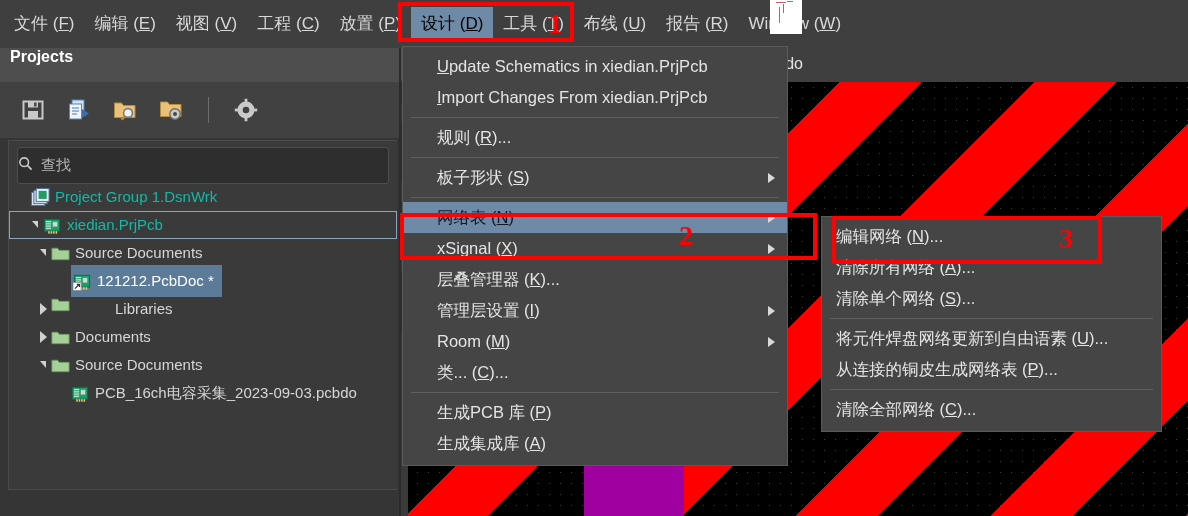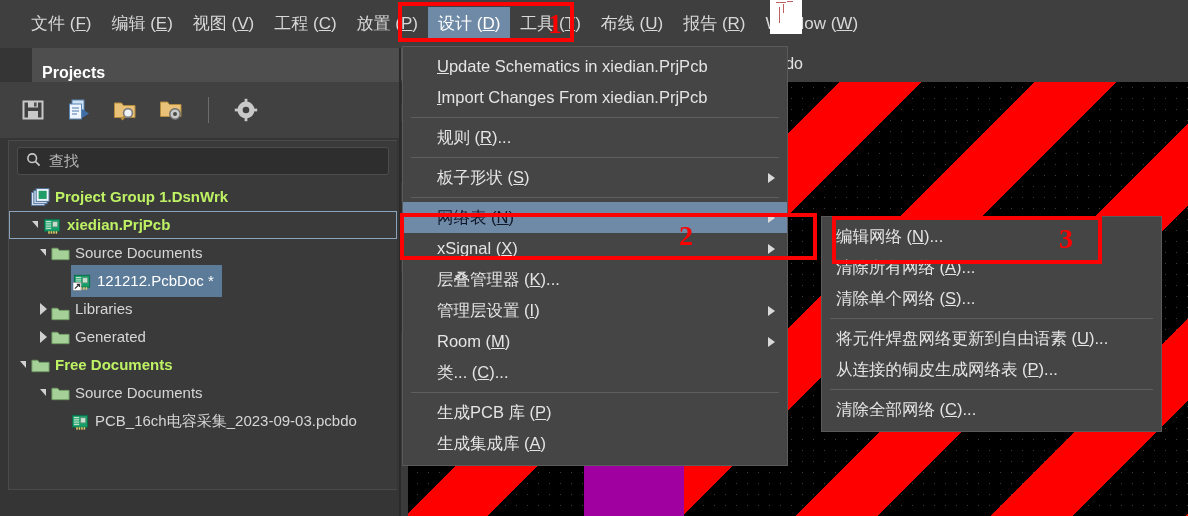--- a/index.html
+++ b/index.html
@@ -14,55 +14,54 @@
     width: 1188px; height: 516px;
     overflow: hidden;
   }
 
   
   .menubar {
     position: absolute; left: 0; top: 0;
     width: 1188px; height: 48px;
     background: #3f3f3f;
     display: flex; align-items: center;
-    padding-left: 21px;
+    padding-left: 4px;
     text-align: center;
   }
   .menubar-item {
     height: 34px;
     padding: 0 10px;
     display: flex; align-items: center;
     color: #d8d8d8;
     font-size: 17px;
     line-height: 34px;
     white-space: nowrap;
   }
   .menubar-item.active {
     background: #6f8aa6;
-    color: #ffffff;
+    color: #000000;
   }
   .menubar-item .mn { letter-spacing: 0px; }
   .menubar-item .acc { text-decoration: underline; }
 
   
   .panel {
     position: absolute; left: 0; top: 48px;
     width: 400px; height: 468px;
     background: #353535;
     border-right: 1px solid #2a2a2a;
   }
   .panel-header {
     height: 34px;
     background: #4e4e4e;
-    display: flex; align-items: flex-end;
+    display: flex; align-items: flex-start;
     padding-left: 10px;
     color: #ffffff;
     font-size: 16px;
     font-weight: bold;
-    margin-left: 32px;
   }
   .panel-toolbar {
     height: 56px;
     background: #414141;
     display: flex; align-items: center;
     padding-left: 18px;
     gap: 16px;
   }
   .tb-icon {
     width: 30px; height: 30px;
@@ -79,26 +78,25 @@
     left: 8px; top: 92px; right: 2px; bottom: 26px;
     background: #3a3a3a;
     border: 1px solid #4a4a4a;
     border-right: none;
   }
   .search-row {
     height: 38px;
     padding: 6px 8px 6px 8px;
   }
   .search-box {
-    height: 28px;
+    height: 37px;
     background: #2e2e2e;
     border: 1px solid #4d4d4d;
     border-radius: 3px;
     display: flex; align-items: center;
-    padding-left: 8px;
     gap: 8px;
   }
   .search-box .ph {
     color: #b6b6b6;
     font-size: 15px;
   }
   .tree {
     padding-top: 4px;
     font-size: 15px;
     color: #d6d6d6;
@@ -112,21 +110,21 @@
   .tree-row .lbl { line-height: 28px; }
   .tree-row.selected-box {
     outline: 1px solid #8aa4bd;
     outline-offset: -1px;
   }
   .tree-row.selected-fill .lbl-wrap {
     background: #5c7b99;
     color: #ffffff;
     padding: 2px 8px 2px 2px;
   }
-  .bold { font-weight: bold; color: #bef264; }
+  .bold { font-weight: normal; color: #14b8a6; }
   .twisty {
     width: 16px; height: 28px;
     display: flex; align-items: center; justify-content: center;
     flex: 0 0 16px;
   }
   .tri-down {
     width: 0; height: 0;
     border-left: 6px solid transparent;
     border-top: 7px solid #d0d0d0;
     border-right: 0 solid transparent;
@@ -450,53 +448,40 @@
                   <path d="M2 17.5 L6.3 13.2 M4 13 h2.8 v2.8" fill="none" stroke="#333333" stroke-width="1.3"></path>
                 </svg>
               </span>
               <span class="lbl">121212.PcbDoc *</span>
             </span>
           </div>
           <div class="tree-row" style="padding-left: 26px;">
             <span class="twisty">
               <span class="tri-right"></span>
             </span>
-            <span class="lbl-wrap" style="display: flex; align-items: flex-end;">
+            <span class="lbl-wrap" style="display: flex; align-items: flex-start; gap: 40px;">
               <span class="ic">
                 <svg width="19" height="19" viewBox="0 0 20 20">
                   <path d="M1 4.5 h6 l1.7 2.2 h10.3 v9.8 h-18 z" fill="#a5d199" stroke="#6f9c62" stroke-width="1"></path>
                 </svg>
               </span>
               <span class="lbl">Libraries</span>
             </span>
           </div>
           <div class="tree-row" style="padding-left: 26px;">
             <span class="twisty">
               <span class="tri-right"></span>
             </span>
             <span class="lbl-wrap" style="display: flex; align-items: center;">
               <span class="ic">
                 <svg width="19" height="19" viewBox="0 0 20 20">
                   <path d="M1 4.5 h6 l1.7 2.2 h10.3 v9.8 h-18 z" fill="#a5d199" stroke="#6f9c62" stroke-width="1"></path>
                 </svg>
               </span>
-              <span class="lbl">Generated</span>
-            </span>
-          </div>
-          <div class="tree-row" style="padding-left: 6px;">
-            <span class="twisty">
-              <span class="tri-down"></span>
-            </span>
-            <span class="lbl-wrap" style="display: flex; align-items: center;">
-              <span class="ic">
-                <svg width="19" height="19" viewBox="0 0 20 20">
-                  <path d="M1 4.5 h6 l1.7 2.2 h10.3 v9.8 h-18 z" fill="#a5d199" stroke="#6f9c62" stroke-width="1"></path>
-                </svg>
-              </span>
-              <span class="lbl bold">Free Documents</span>
+              <span class="lbl">Documents</span>
             </span>
           </div>
           <div class="tree-row" style="padding-left: 26px;">
             <span class="twisty">
               <span class="tri-down"></span>
             </span>
             <span class="lbl-wrap" style="display: flex; align-items: center;">
               <span class="ic">
                 <svg width="19" height="19" viewBox="0 0 20 20">
                   <path d="M1 4.5 h6 l1.7 2.2 h10.3 v9.8 h-18 z" fill="#a5d199" stroke="#6f9c62" stroke-width="1"></path>

